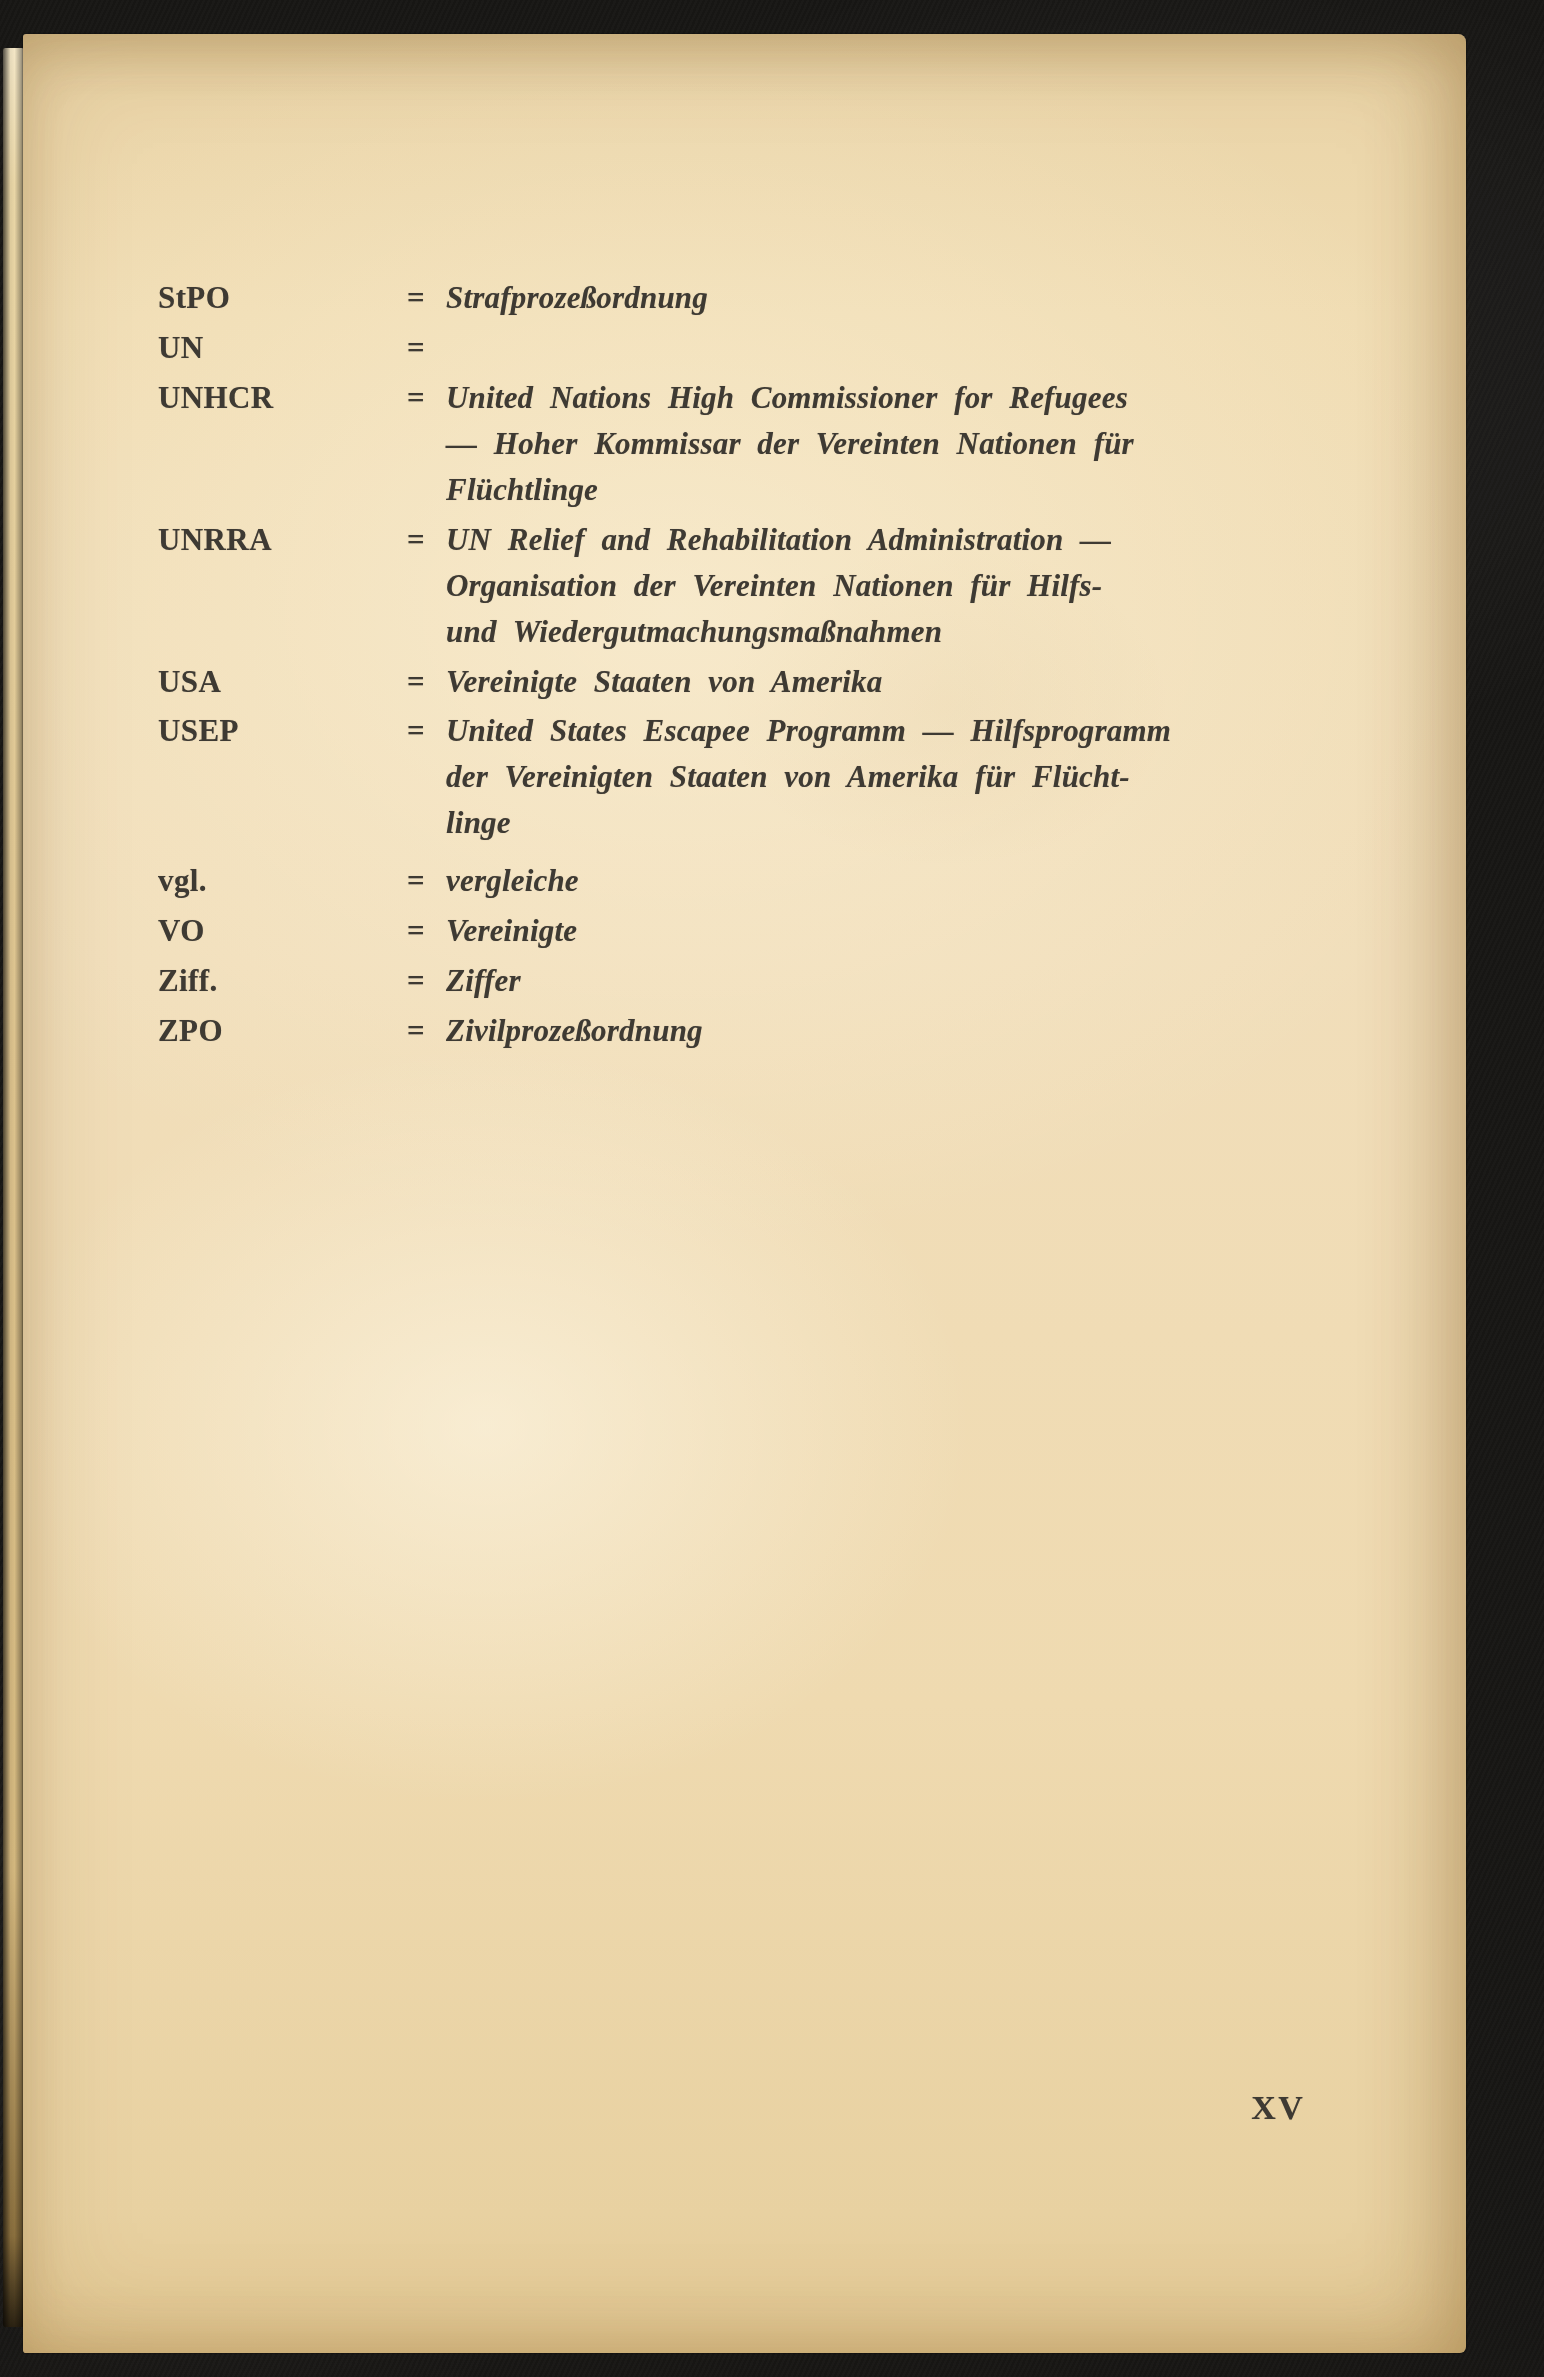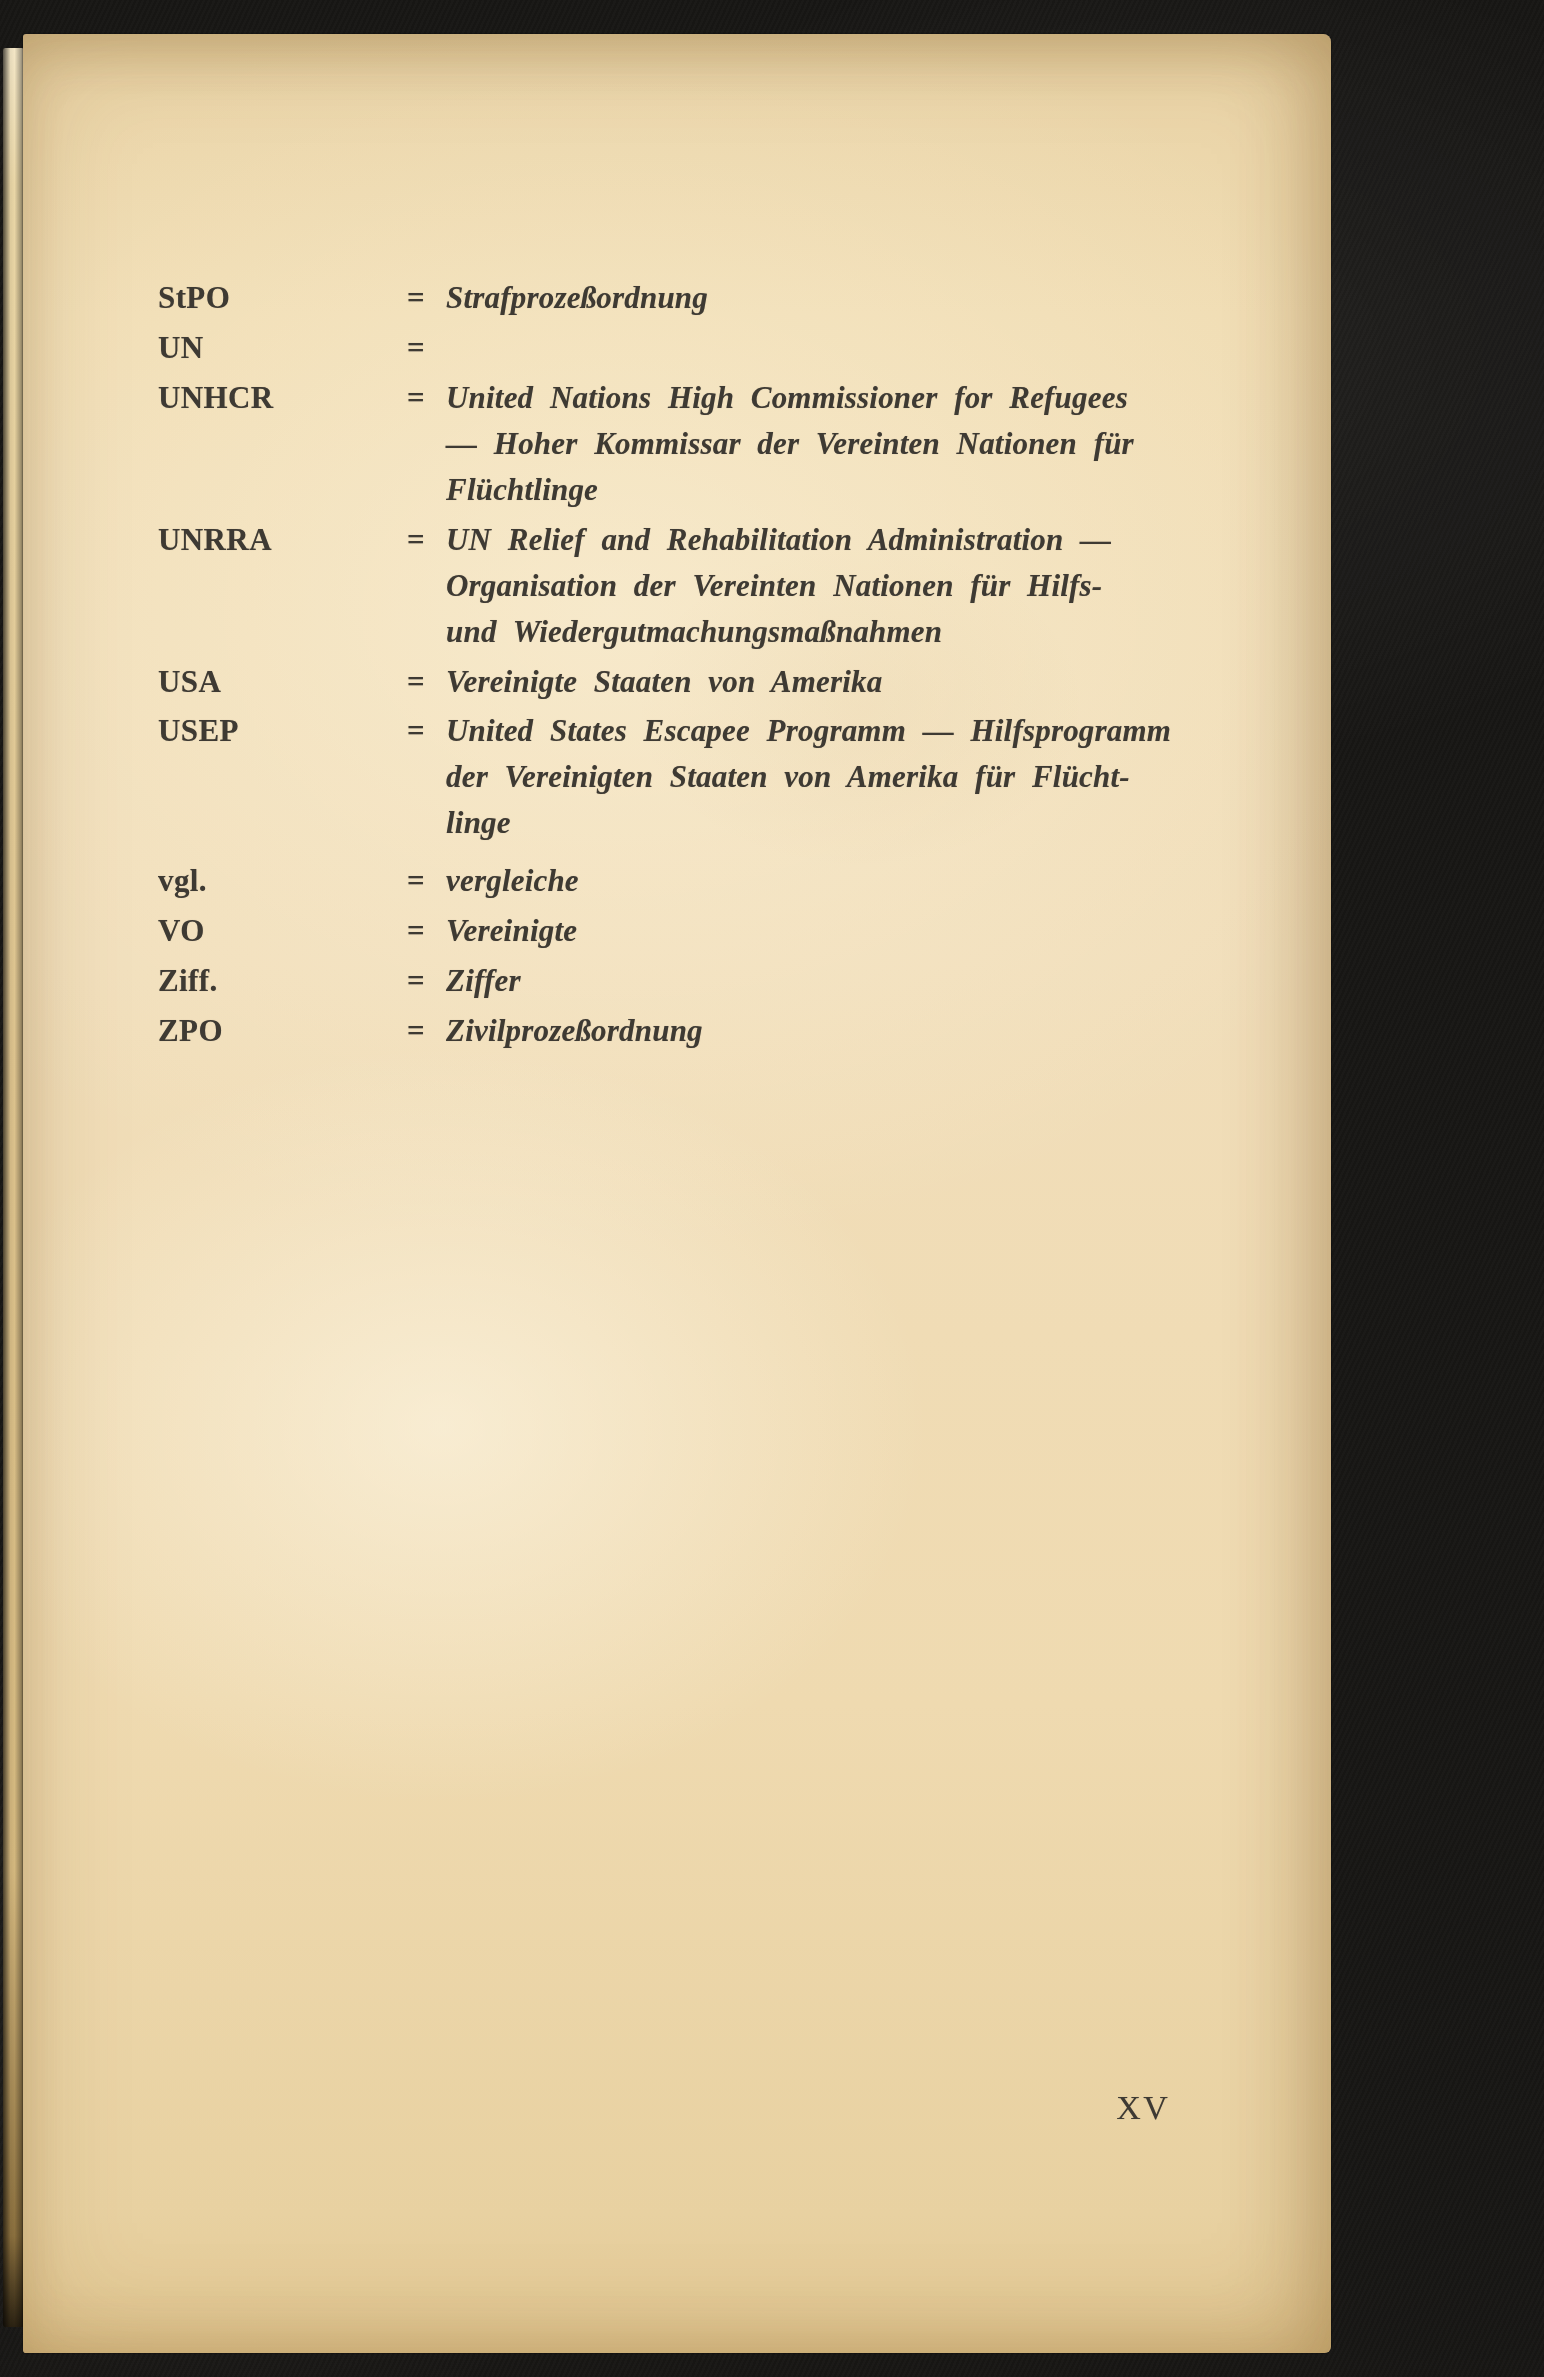--- a/index.html
+++ b/index.html
@@ -33,21 +33,21 @@
     background:
       linear-gradient(90deg, rgba(0,0,0,0.65) 0%, rgba(0,0,0,0.05) 35%, rgba(0,0,0,0) 55%, rgba(0,0,0,0.45) 100%),
       linear-gradient(180deg, #f3e6c6 0%, #e9d6a6 6%, #dcc28d 45%, #d3b77e 80%, #8a6f3e 96%, #2b2212 100%);
   }
 
   
   .page {
     position: absolute;
     left: 23px;
     top: 34px;
-    width: 1308px;
+    width: 1443px;
     height: 2319px;
     border-radius: 3.1px 7.7px 6.2px 3.1px;
     background:
       radial-gradient(695px 541px at 32% 60%, rgba(255,250,235,0.55), rgba(255,255,255,0) 70%),
       radial-gradient(1159px 850px at 45% 25%, rgba(255,248,228,0.45), rgba(255,255,255,0) 75%),
       radial-gradient(324px 232px at 64% 29%, rgba(168,118,44,0.07), rgba(0,0,0,0) 70%),
       linear-gradient(180deg, #e9d3a6 0%, #f0dcb2 12%, #f1deba 40%, #efdab0 72%, #e8d1a1 94%, #e2c893 100%);
     box-shadow:
       inset 0 0 108px rgba(124,84,24,0.22),
       inset -35px 0 70px rgba(110,70,15,0.16),
@@ -90,21 +90,21 @@
     word-spacing: 0.28em;
     letter-spacing: 0.2px;
     font-style: italic;
   }
 
   .page-number {
     position: absolute;
     right: 161px;
     bottom: 226px;
     font-size: 34px;
-    font-weight: normal;
+    font-weight: bold;
     letter-spacing: 2.3px;
     color: #3e3a33;
     text-shadow: 0 0 0.8px rgba(62,58,51,0.35);
   }
 </style>
 </head>
 <body>
 
 <div class="page-edges"></div>
 

